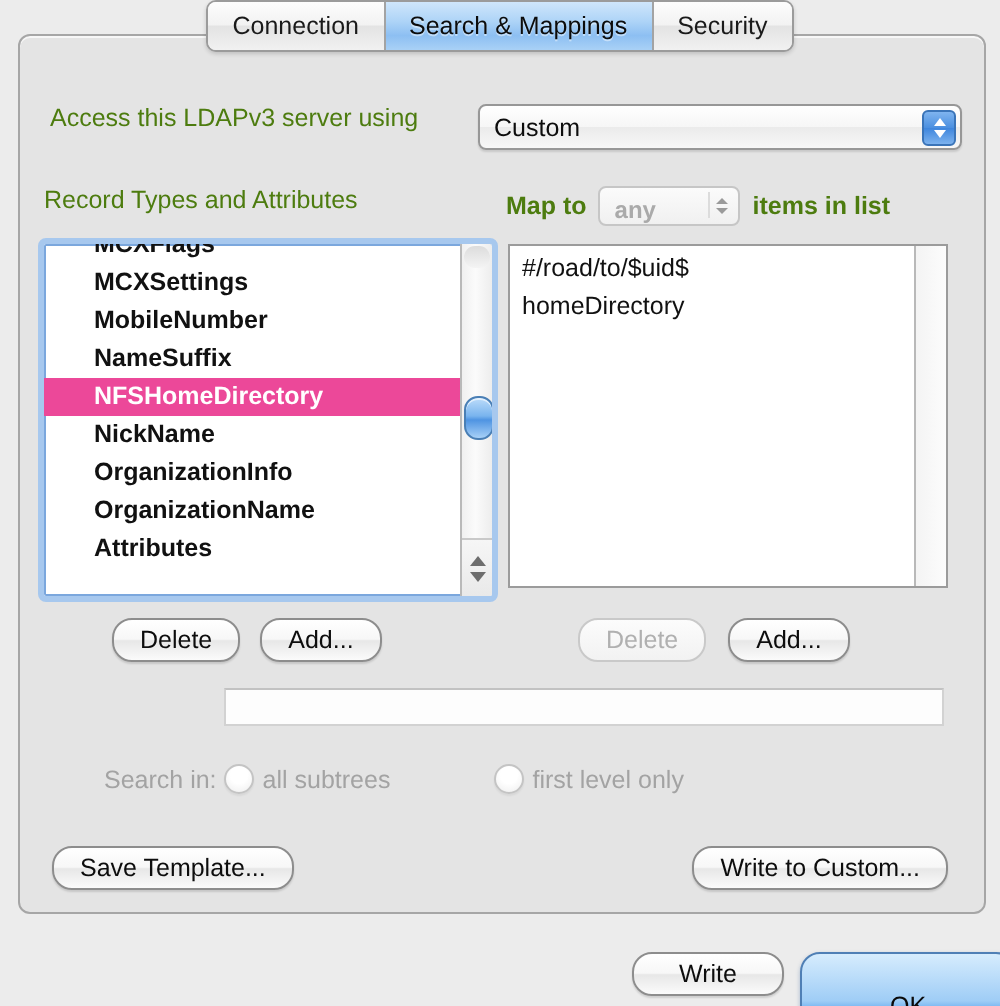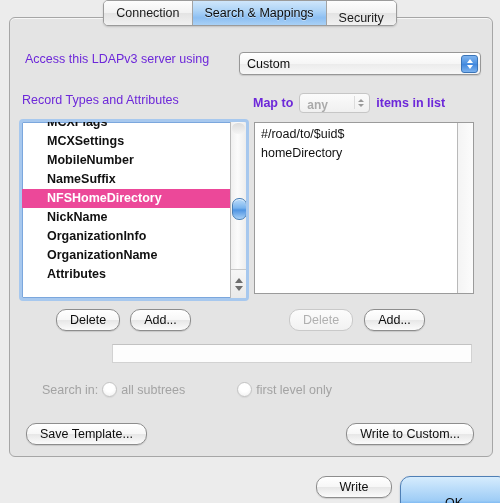--- a/index.html
+++ b/index.html
@@ -49,31 +49,31 @@
     justify-content: center;
     padding: 0 12px;
     height: 24px;
     font-size: 12.5px;
     color: #1a1a1a;
     background: linear-gradient(to bottom, #fdfdfd 0%, #f2f2f2 48%, #e3e3e3 50%, #f1f1f1 100%);
     border-right: 1px solid #a3a3a3;
     white-space: nowrap;
     cursor: default;
   }
-  .tab:last-child { border-right: none; align-items: flex-end; }
+  .tab:last-child { border-right: none; }
   .tab.selected {
     background: linear-gradient(to bottom, #cfe6fb 0%, #aed4f7 40%, #8dbff2 70%, #a9d1f6 100%);
     color: #0c0c0c;
     text-shadow: 0 1px 0 rgba(255,255,255,0.45);
   }
 
   
   .lbl {
     font-size: 12.5px;
-    color: #6d28d9;
+    color: #4d7c0f;
     white-space: nowrap;
   }
   .lbl.dim { color: #a3a3a3; }
 
   .row {
     position: absolute;
     display: flex;
     align-items: center;
   }
 
@@ -378,21 +378,21 @@
     <span class="btn">Add...</span>
   </div>
 
   <div class="row" style="left:289px; top:309px; gap:11px;">
     <span class="btn disabled">Delete</span>
     <span class="btn">Add...</span>
   </div>
 
   <div class="field" style="position:absolute; left:112px; top:344px; width:360px;" title=""></div>
 
-  <div class="row" style="left:42px; top:382px; gap:4px;">
+  <div class="row" style="left:52px; top:382px; gap:4px;">
     <span class="lbl dim">Search in:</span>
     <span class="radio"></span>
     <span class="lbl dim">all subtrees</span>
     <span class="radio" style="margin-left:48px;"></span>
     <span class="lbl dim">first level only</span>
   </div>
 
   <span class="btn" style="position:absolute; left:26px; top:423px;">Save Template...</span>
   <span class="btn" style="position:absolute; right:26px; top:423px;">Write to Custom...</span>
 

